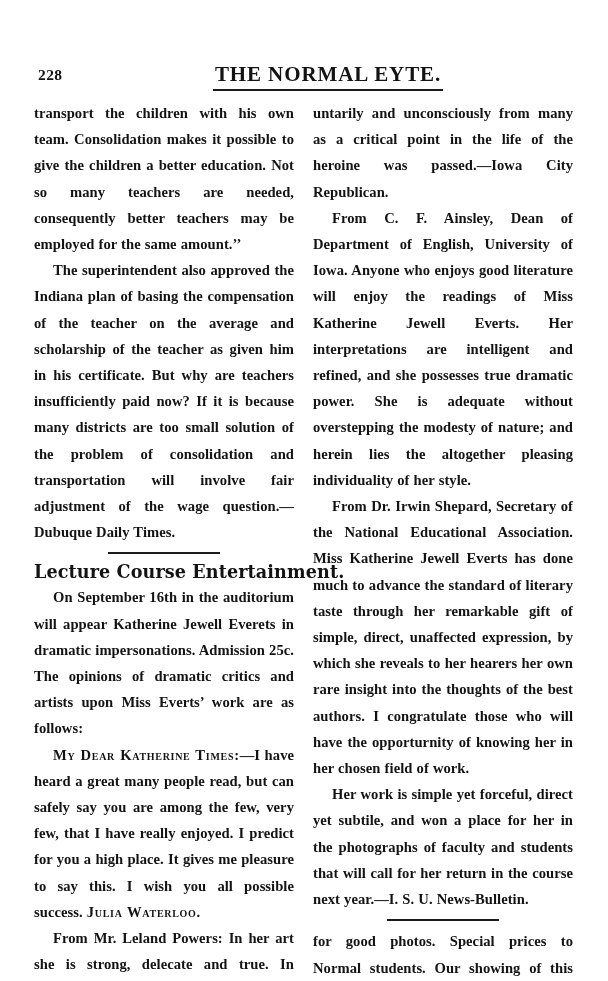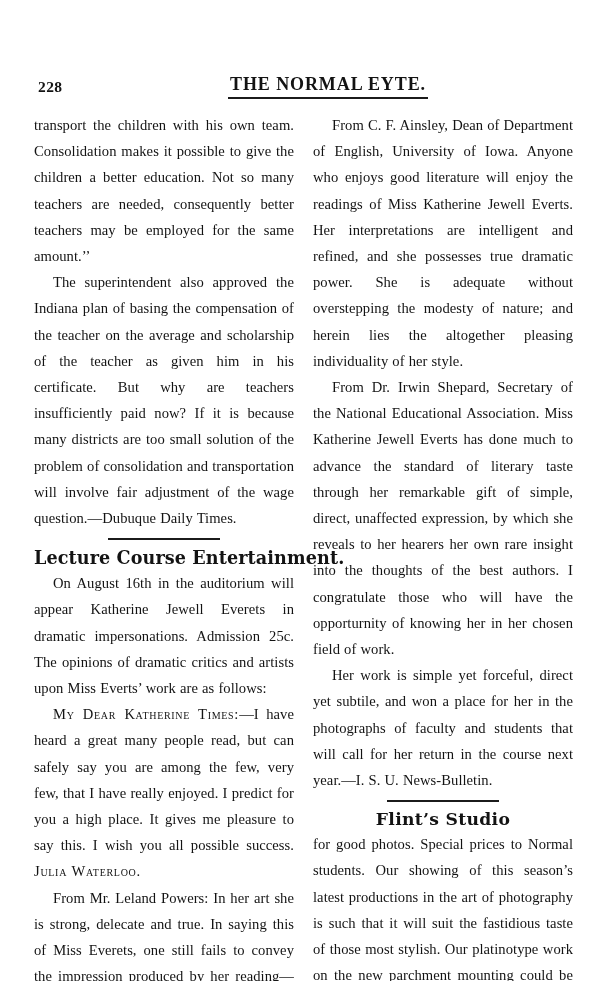--- a/index.html
+++ b/index.html
@@ -11,21 +11,21 @@
     width: 608px;
     height: 981px;
     position: relative;
     overflow: hidden;
     font-family: "Liberation Serif", "DejaVu Serif", serif;
     color: #131313;
   }
 
   .page {
     position: absolute;
-    left: 0; top: 12px;
+    left: 0; top: 0;
     width: 608px;
     height: 829px;
     box-sizing: border-box;
     padding: 62px 30px 20px 34px;
   }
 
   
   .running-head {
     position: relative;
     height: 30px;
@@ -41,21 +41,21 @@
   }
   .head-title-wrap {
     position: absolute;
     left: 0;
     right: 0;
     top: 0;
     text-align: center;
   }
   .head-title {
     display: inline-block;
-    font-size: 18px;
+    font-size: 21px;
     font-weight: 700;
     letter-spacing: 0.9px;
     padding: 0 2px 2px 2px;
     border-bottom: 2.2px solid #1b1b1b;
     position: relative;
     left: 22px;
   }
 
   
   .columns {
@@ -72,20 +72,21 @@
   p.para {
     margin: 0;
     text-indent: 19px;
     text-align: justify;
     font-size: 14.6px;
     line-height: 26.2px;
     letter-spacing: 0.05px;
     word-spacing: 0.4px;
     -webkit-hyphens: none;
     hyphens: none;
+    font-weight: bold;
   }
   p.para.cont {
     text-indent: 0;
   }
 
   .smallcaps {
     font-variant: small-caps;
     letter-spacing: 0.7px;
   }
 
@@ -135,40 +136,40 @@
 
       <p class="para cont">transport the children with his own team. Consolidation makes it possible to give the children a better education. Not so many teachers are needed, consequently better teachers may be employed for the same amount.’’</p>
 
       <p class="para">The superintendent also approved the Indiana plan of basing the compensation of the teacher on the average and scholarship of the teacher as given him in his certificate. But why are teachers insufficiently paid now? If it is because many districts are too small solution of the problem of consolidation and transportation will involve fair adjustment of the wage question.—Dubuque Daily Times.</p>
 
       <div class="section-head">
         <div class="head-rule"></div>
         <div class="blackletter wide">Lecture Course Entertainment.</div>
       </div>
 
-      <p class="para">On August 16th in the auditorium will appear Katherine Jewell Everets in dramatic impersonations. Admission 25c. The opinions of dramatic critics and artists upon Miss Everts’ work are as follows:</p>
+      <p class="para">On September 16th in the auditorium will appear Katherine Jewell Everets in dramatic impersonations. Admission 25c. The opinions of dramatic critics and artists upon Miss Everts’ work are as follows:</p>
 
       <p class="para"><span class="smallcaps">My Dear Katherine Times:</span><span>—I have heard a great many people read, but can safely say you are among the few, very few, that I have really enjoyed. I predict for you a high place. It gives me pleasure to say this. I wish you all possible success.</span> <span class="smallcaps">Julia Waterloo.</span></p>
 
       <p class="para">From Mr. Leland Powers: In her art she is strong, delecate and true. In saying this of Miss Everets, one still fails to convey the impression produced by her reading—the impression of fine intelligence, poetic feeling, of powerful grasp of true sense of values. She is unusual, and it is a privilege to listen to her interpretation.</p>
 
     </div>
 
     <div class="col">
 
+      <p class="para cont">untarily and unconsciously from many as a critical point in the life of the heroine was passed.—Iowa City Republican.</p>
 
       <p class="para">From C. F. Ainsley, Dean of Department of English, University of Iowa. Anyone who enjoys good literature will enjoy the readings of Miss Katherine Jewell Everts. Her interpretations are intelligent and refined, and she possesses true dramatic power. She is adequate without overstepping the modesty of nature; and herein lies the altogether pleasing individuality of her style.</p>
 
       <p class="para">From Dr. Irwin Shepard, Secretary of the National Educational Association. Miss Katherine Jewell Everts has done much to advance the standard of literary taste through her remarkable gift of simple, direct, unaffected expression, by which she reveals to her hearers her own rare insight into the thoughts of the best authors. I congratulate those who will have the opporturnity of knowing her in her chosen field of work.</p>
 
       <p class="para">Her work is simple yet forceful, direct yet subtile, and won a place for her in the photographs of faculty and students that will call for her return in the course next year.—I. S. U. News-Bulletin.</p>
 
       <div class="section-head">
         <div class="head-rule"></div>
-        <div class="blackletter narrow">Flint’s Studio</div>
       </div>
 
       <p class="para cont">for good photos. Special prices to Normal students. Our showing of this season’s latest productions in the art of photography is such that it will suit the fastidious taste of those most stylish. Our platinotype work on the new parchment mounting could be no more artistic. We desire only to create a reputation of being strictly up-to-date and at the same time produce photographs that are not beyond a reasonable price. Visit our Studio and see this new work. ‘‘We study to please.’’ 526½ Commercial street, Waterloo.</p>
 
     </div>
 
   </div>
 </div>
 
 </body></html>

